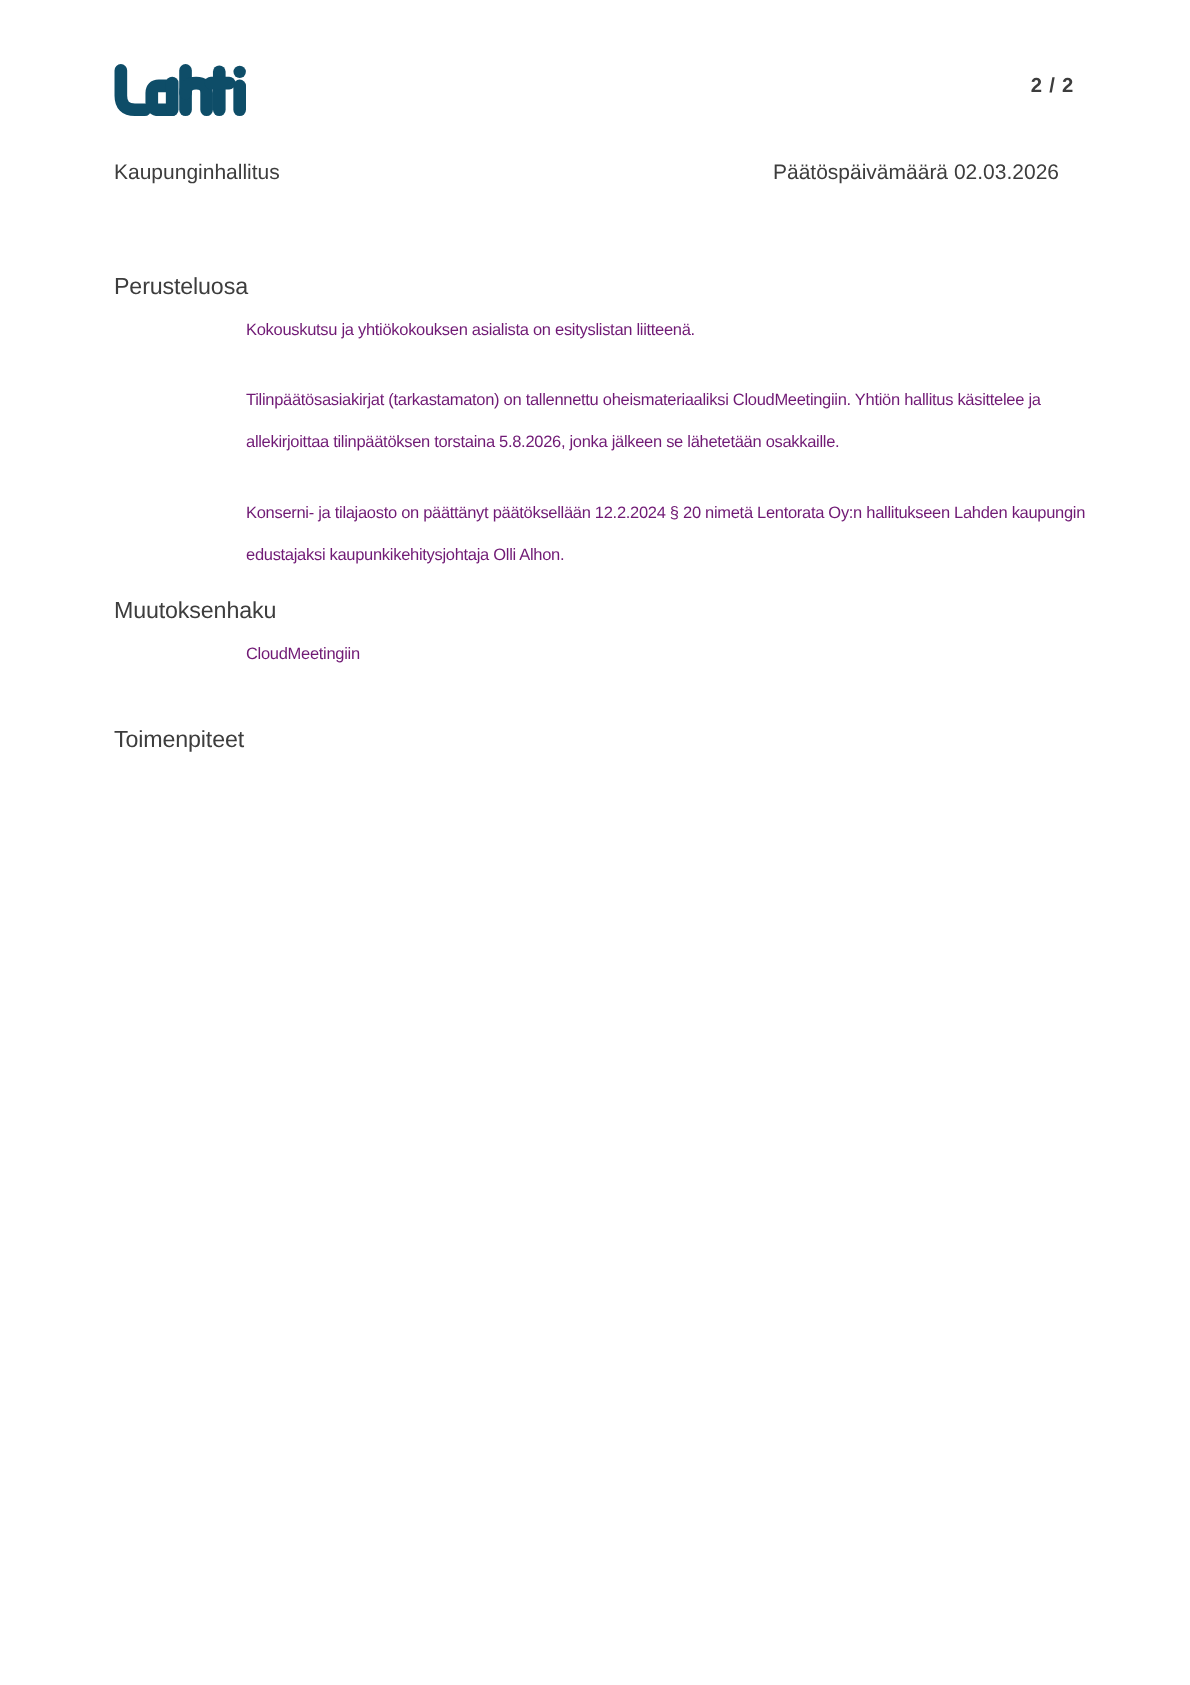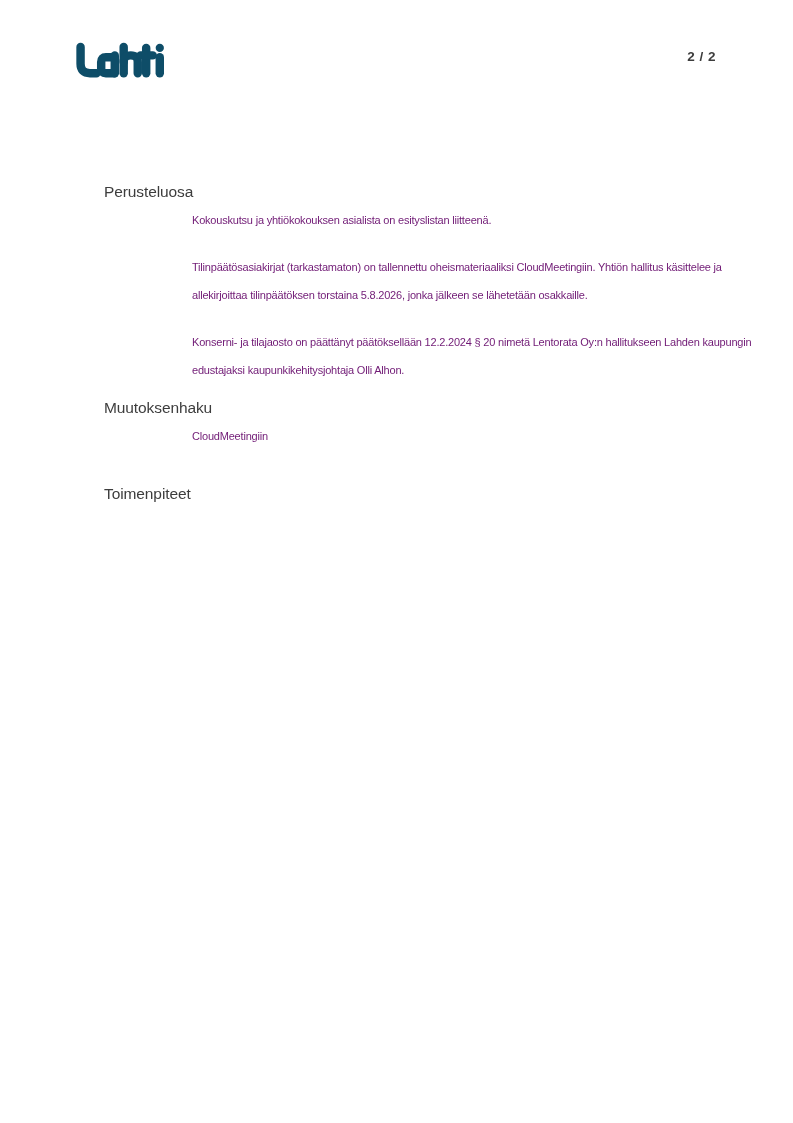--- a/index.html
+++ b/index.html
@@ -42,21 +42,20 @@
     justify-content: space-between;
     font-size: 14px;
     line-height: 17px;
     color: #3d3d3d;
   }
   main {
     position: absolute;
     left: 76px;
     top: 178px;
     right: 20px;
-    margin-left: 28px;
   }
   .section { margin: 0; }
   .section.sec-2 { margin-top: 10px; }
   .section.sec-3 { margin-top: 30px; }
   .section-heading {
     font-size: 15.5px;
     font-weight: 400;
     line-height: 28px;
     margin: 0;
     letter-spacing: -0.1px;
@@ -96,20 +95,24 @@
 
         <path d="M91.5,16 V33"></path>
       </g>
 
       <circle cx="91.5" cy="6" r="4.4" fill="#0e4d68"></circle>
     </svg>
   </div>
 
   <div class="page-number">2 / 2</div>
 
+  <div class="header-row">
+    <span>Kaupunginhallitus</span>
+    <span>Päätöspäivämäärä 02.03.2026</span>
+  </div>
 
   <main>
 
     <section class="section sec-1">
       <h2 class="section-heading">Perusteluosa</h2>
       <div class="section-body">
         <p>Kokouskutsu ja yhtiökokouksen asialista on esityslistan liitteenä.</p>
         <p>Tilinpäätösasiakirjat (tarkastamaton) on tallennettu oheismateriaaliksi CloudMeetingiin. Yhtiön hallitus käsittelee ja allekirjoittaa tilinpäätöksen torstaina 5.8.2026, jonka jälkeen se lähetetään osakkaille.</p>
         <p>Konserni- ja tilajaosto on päättänyt päätöksellään 12.2.2024 § 20 nimetä Lentorata Oy:n hallitukseen Lahden kaupungin edustajaksi kaupunkikehitysjohtaja Olli Alhon.</p>
       </div>

